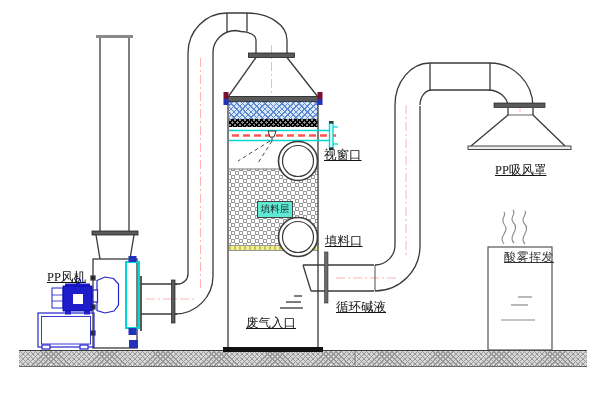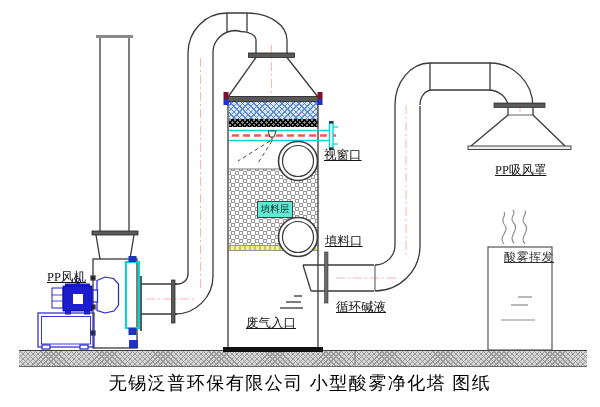--- a/index.html
+++ b/index.html
@@ -253,15 +253,14 @@
   <div class="lbl" style="left:47px;top:271px">PP风机</div>
   <div class="lbl" style="left:324px;top:149px">视窗口</div>
   <div class="packingbox">
     <span>填料层</span>
   </div>
   <div class="lbl" style="left:325px;top:235px">填料口</div>
   <div class="lbl" style="left:336px;top:301px">循环碱液</div>
   <div class="lbl" style="left:246px;top:317px">废气入口</div>
   <div class="lbl" style="left:495px;top:164px">PP吸风罩</div>
   <div class="lbl lbl-small" style="left:504px;top:251px">酸雾挥发</div>
-  <div class="caption">无锡泛普环保有限公司 小型酸雾净化塔 图纸</div>
 
 </div>
 
 </body></html>

